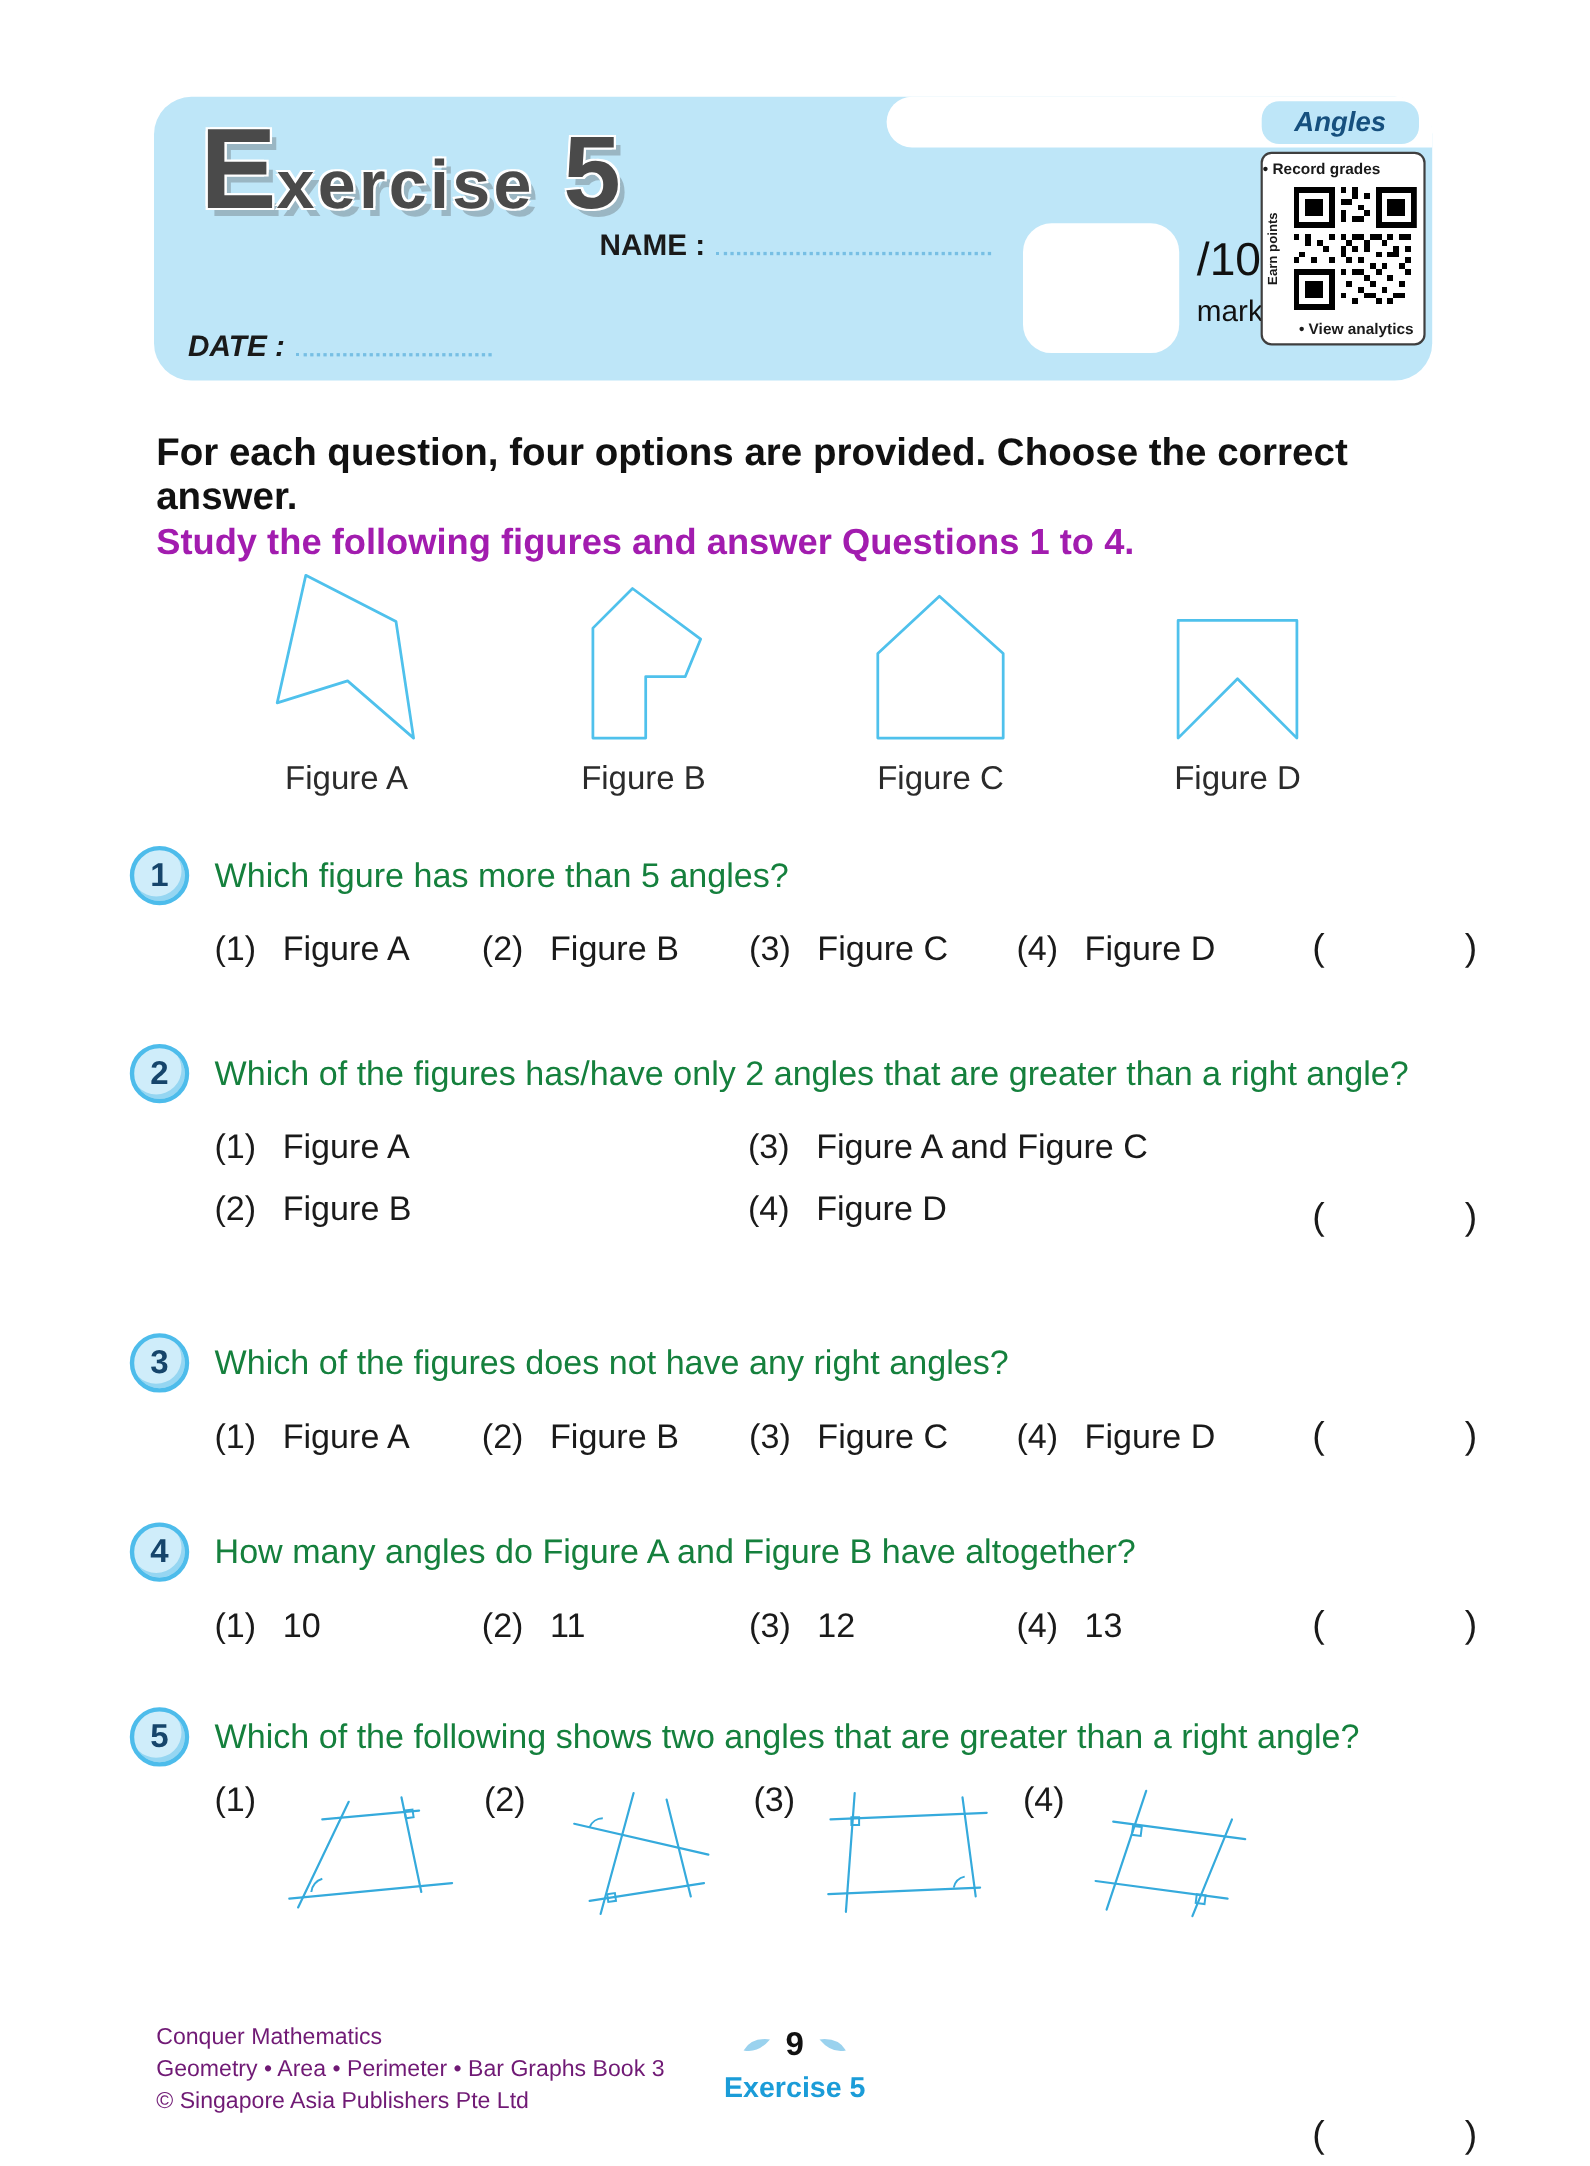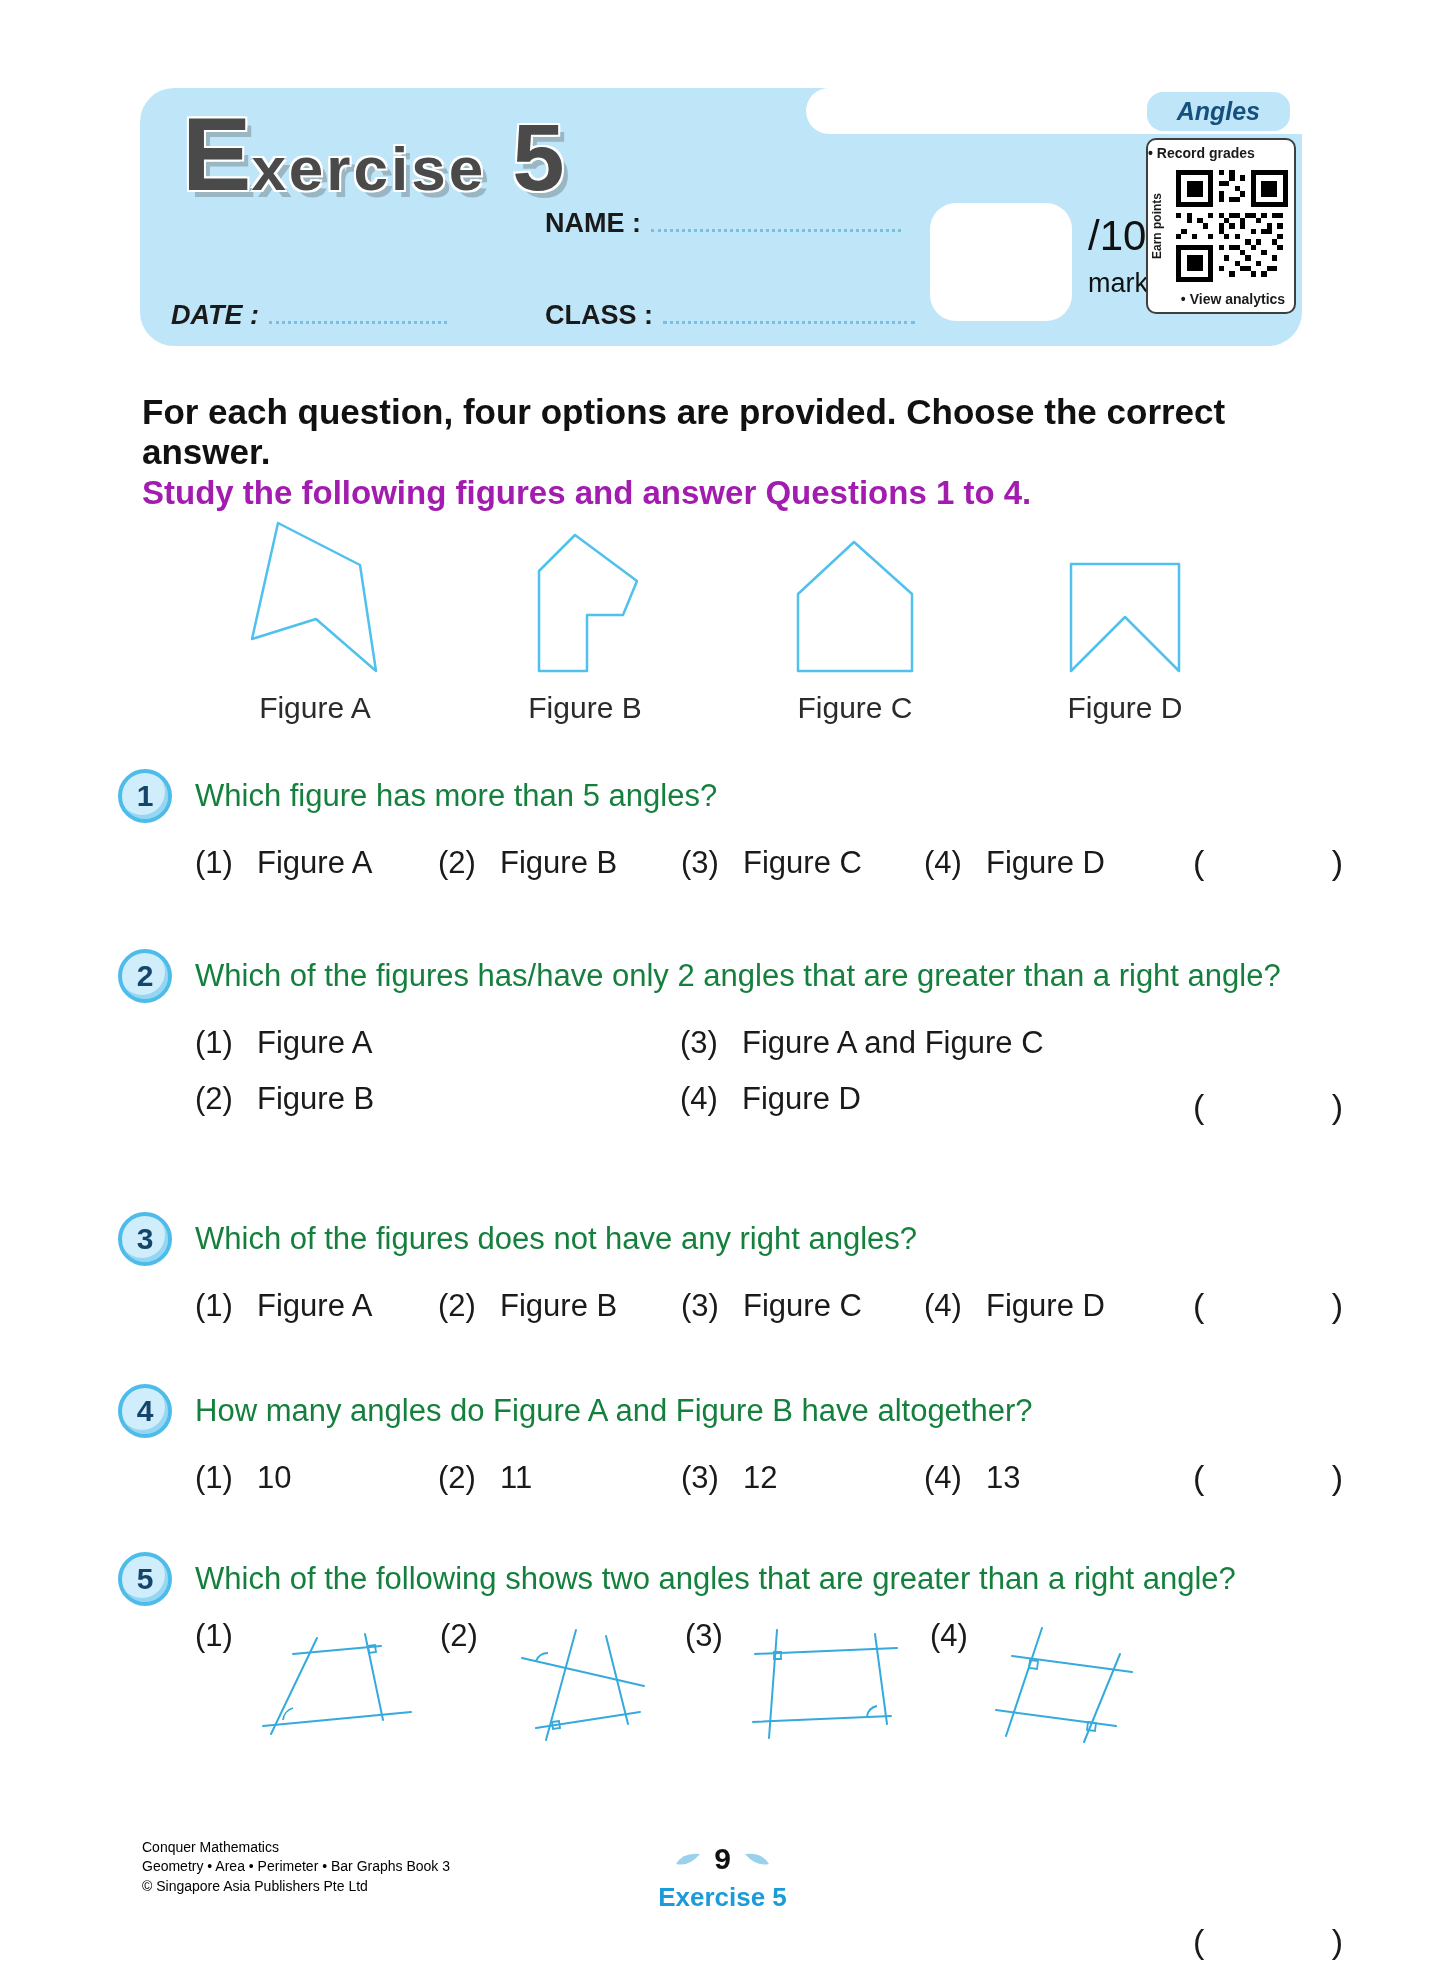--- a/index.html
+++ b/index.html
@@ -80,21 +80,21 @@
   .q2-bracket { top:62px; }
 
   .q5-row { display:flex; margin-left:77px; margin-top:18px; font-size:31px; }
   .q5-item { width:245px; display:flex; align-items:flex-start; }
   .q5-item svg { margin-top:6px; }
   .q5-bracket { top:178px; }
   .qline { stroke:#35AADC; stroke-width:2; fill:none; stroke-linecap:round; }
   .qmark { stroke:#35AADC; stroke-width:1.8; fill:none; }
 
   
-  .footer-left { position:absolute; left:142px; top:1838px; font-size:14px; line-height:1.38; color:#000000; }
+  .footer-left { position:absolute; left:142px; top:1838px; font-size:21px; line-height:1.38; color:#701a75; }
   .footer-center { position:absolute; left:0; right:0; top:1842px; text-align:center; }
   .page-num-row { display:flex; align-items:center; justify-content:center; gap:12px; }
   .page-num { font-size:30px; font-weight:bold; color:#111; }
   .footer-ex { margin-top:6px; font-size:26px; font-weight:bold; color:#1B9CD8; }
 </style>
 </head>
 <body>
 
 <div class="page">
 
@@ -113,23 +113,20 @@
     </div>
 
     <div class="name-row">
       <span class="field-label">NAME :</span><span class="dotted-line name-line"></span>
     </div>
 
     <div class="date-row">
       <span class="field-label">DATE :</span><span class="dotted-line date-line"></span>
     </div>
 
-    <div class="class-row">
-      <span class="field-label">CLASS :</span><span class="dotted-line class-line"></span>
-    </div>
 
     <div class="marks-box"></div>
     <div class="marks-text">
       <div class="marks-value">/10</div>
       <div class="marks-label">marks</div>
     </div>
 
     <div class="qr-panel">
       <div class="qr-top">•  Record grades</div>
       <div class="qr-left">Earn points</div>

